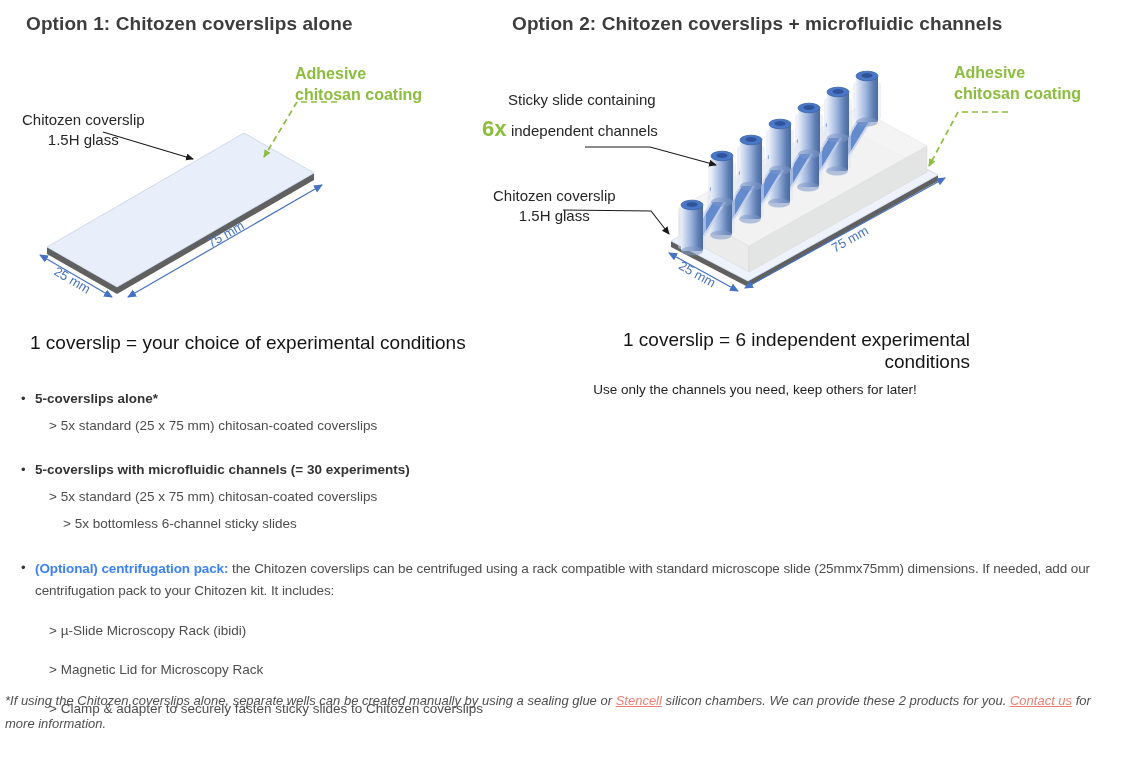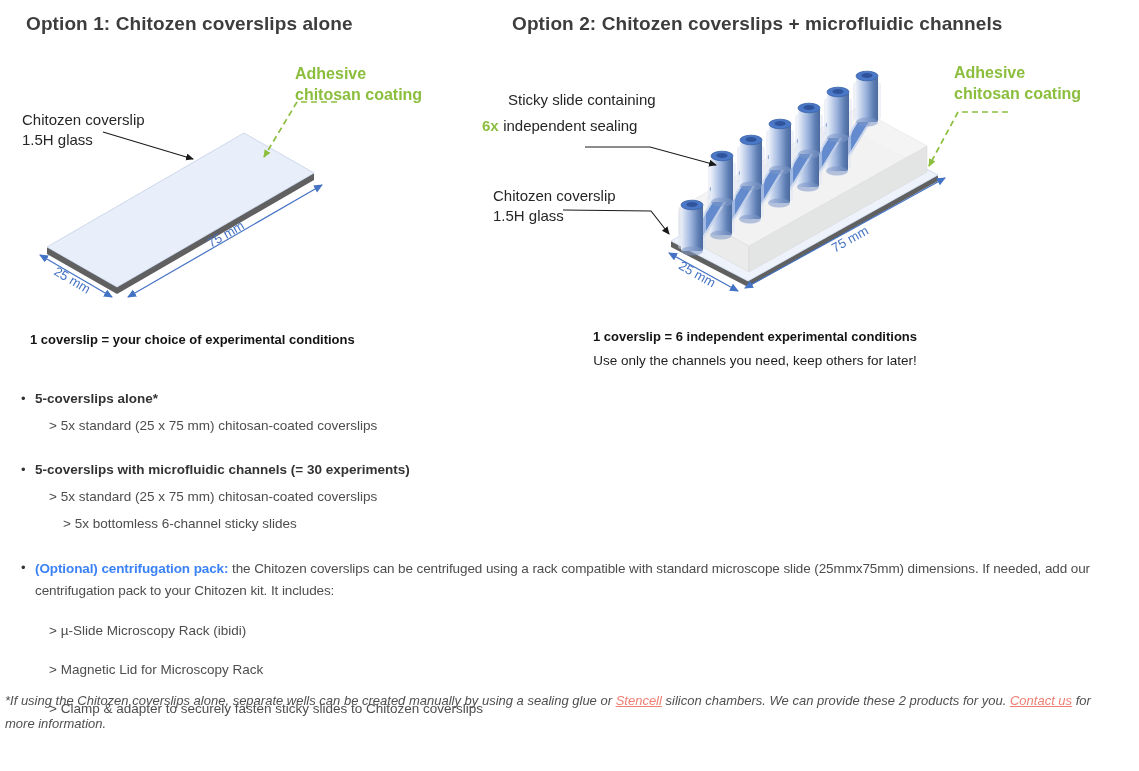--- a/index.html
+++ b/index.html
@@ -1,24 +1,24 @@
 <!DOCTYPE html>
 <html><head>
 <meta charset="utf-8">
 <style>
   html,body{margin:0;padding:0;background:#ffffff;}
   .canvas{position:relative;width:1139px;height:771px;background:#ffffff;overflow:hidden;
           font-family:"Liberation Sans",sans-serif;color:#4d4d4d;}
   .abs{position:absolute;}
   .h2{font-size:19px;font-weight:bold;color:#3d3d3d;letter-spacing:0.1px;}
-  .diag-label{font-size:15px;color:#262626;line-height:20px;}
+  .diag-label{font-size:15px;color:#262626;line-height:20px;text-align:center;}
   .green{color:#8cbe3e;font-weight:bold;}
   .coating{font-size:16px;line-height:21px;width:140px;}
-  .sixx{font-size:15px;}
-  .caption{font-size:13px;font-weight:bold;color:#141414;}
+  .sixx{font-size:22px;}
+  .caption{font-size:19px;font-weight:normal;color:#141414;text-align:right;}
   .caption2{font-size:13.5px;font-weight:normal;color:#1d1d1d;margin-top:9px;}
   .bullets{width:1105px;font-size:13.5px;}
   .bullet-block{display:flex;margin-bottom:24px;}
   .dot{width:14px;color:#333;flex:0 0 14px;font-size:13px;line-height:20px;}
   .bt{font-weight:bold;color:#333;line-height:20px;}
   .bi{margin-left:14px;color:#4d4d4d;margin-top:7px;line-height:1.5;}
   .bpara{color:#4d4d4d;line-height:22px;letter-spacing:-0.1px;width:1085px;}
   .bpara b{color:#3b82f6;}
   .subitems{margin-left:14px;margin-top:13px;}
   .subitems div{margin-top:20px;line-height:1.4;}
@@ -120,21 +120,21 @@
 
       <line x1="265" y1="248" x2="465" y2="138" stroke="#4472c4" stroke-width="1.2" marker-end="url(#mBl)" marker-start="url(#mBls)"></line>
       <text class="dimtxt" transform="translate(372,203) rotate(-29)" text-anchor="middle">75 mm</text>
       <line x1="189" y1="213" x2="258" y2="251" stroke="#4472c4" stroke-width="1.2" marker-end="url(#mBl)" marker-start="url(#mBls)"></line>
       <text class="dimtxt" transform="translate(215,238) rotate(29)" text-anchor="middle">25 mm</text>
     </svg>
 
     <div class="abs diag-label" style="left:28px;top:50px;">Sticky slide containing</div>
     <div class="abs" style="left:2px;top:76px;">
       <span class="green sixx">6x</span>
-      <span class="diag-label">independent sealing</span>
+      <span class="diag-label">independent channels</span>
     </div>
     <div class="abs diag-label" style="left:13px;top:146px;">
       <div>Chitozen coverslip</div>
       <div>1.5H glass</div>
     </div>
     <div class="abs coating green" style="left:474px;top:22px;">Adhesive chitosan coating</div>
   </div>
 
   <div class="abs caption" style="left:30px;top:332px;">1 coverslip = your choice of experimental conditions</div>
   <div class="abs" style="left:540px;top:329px;width:430px;text-align:center;">

